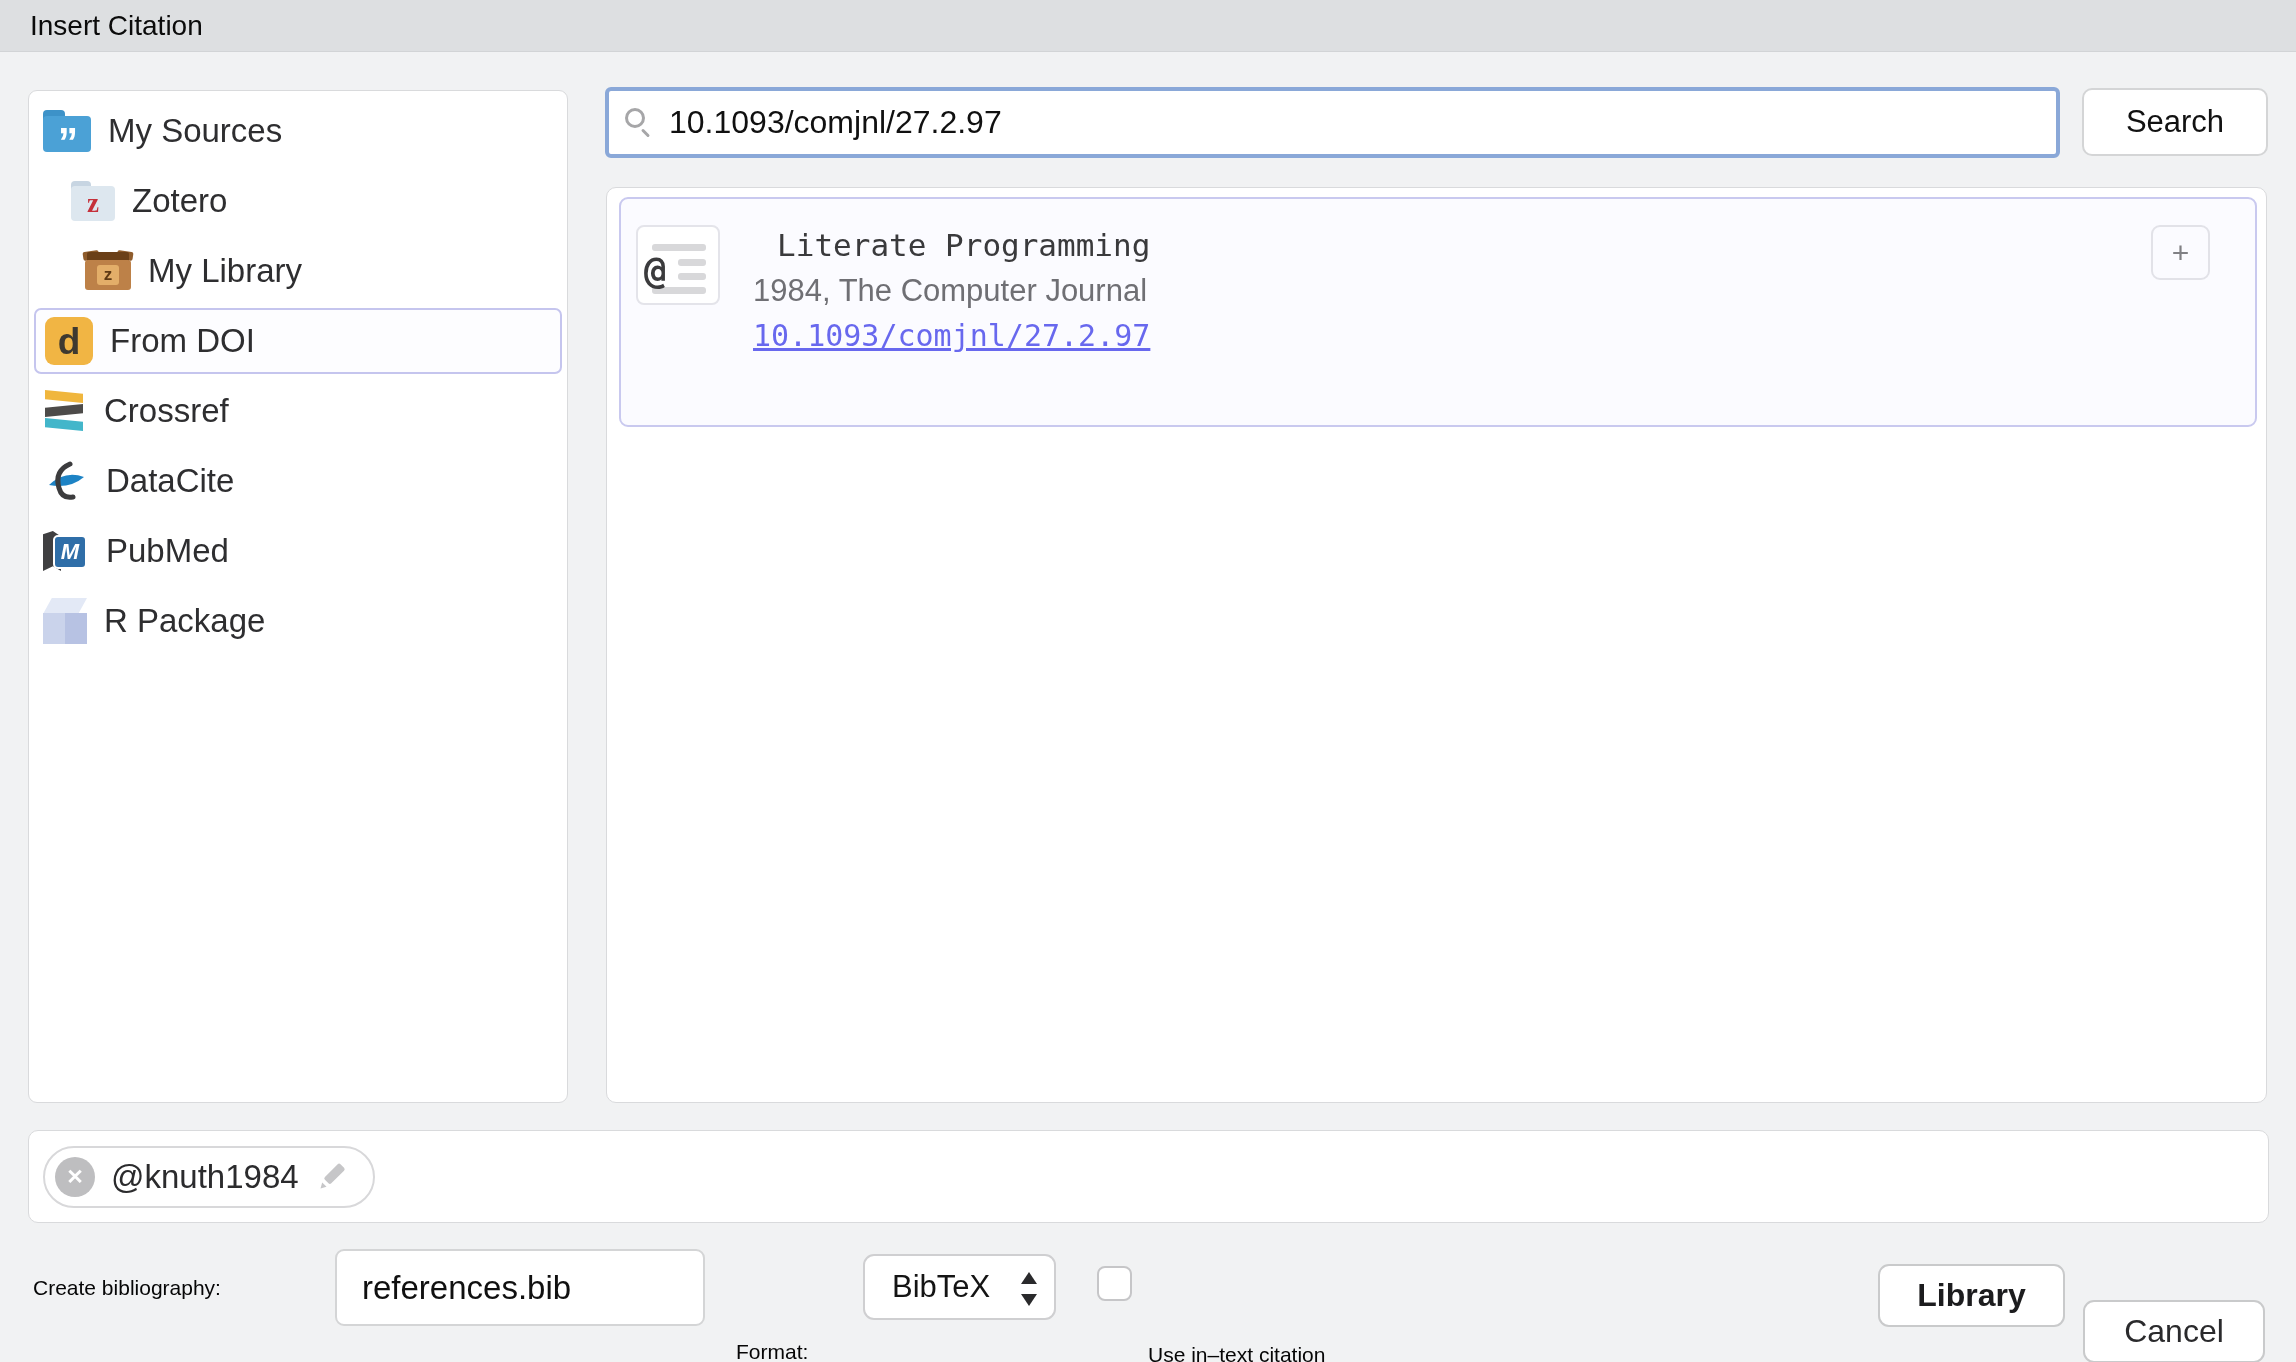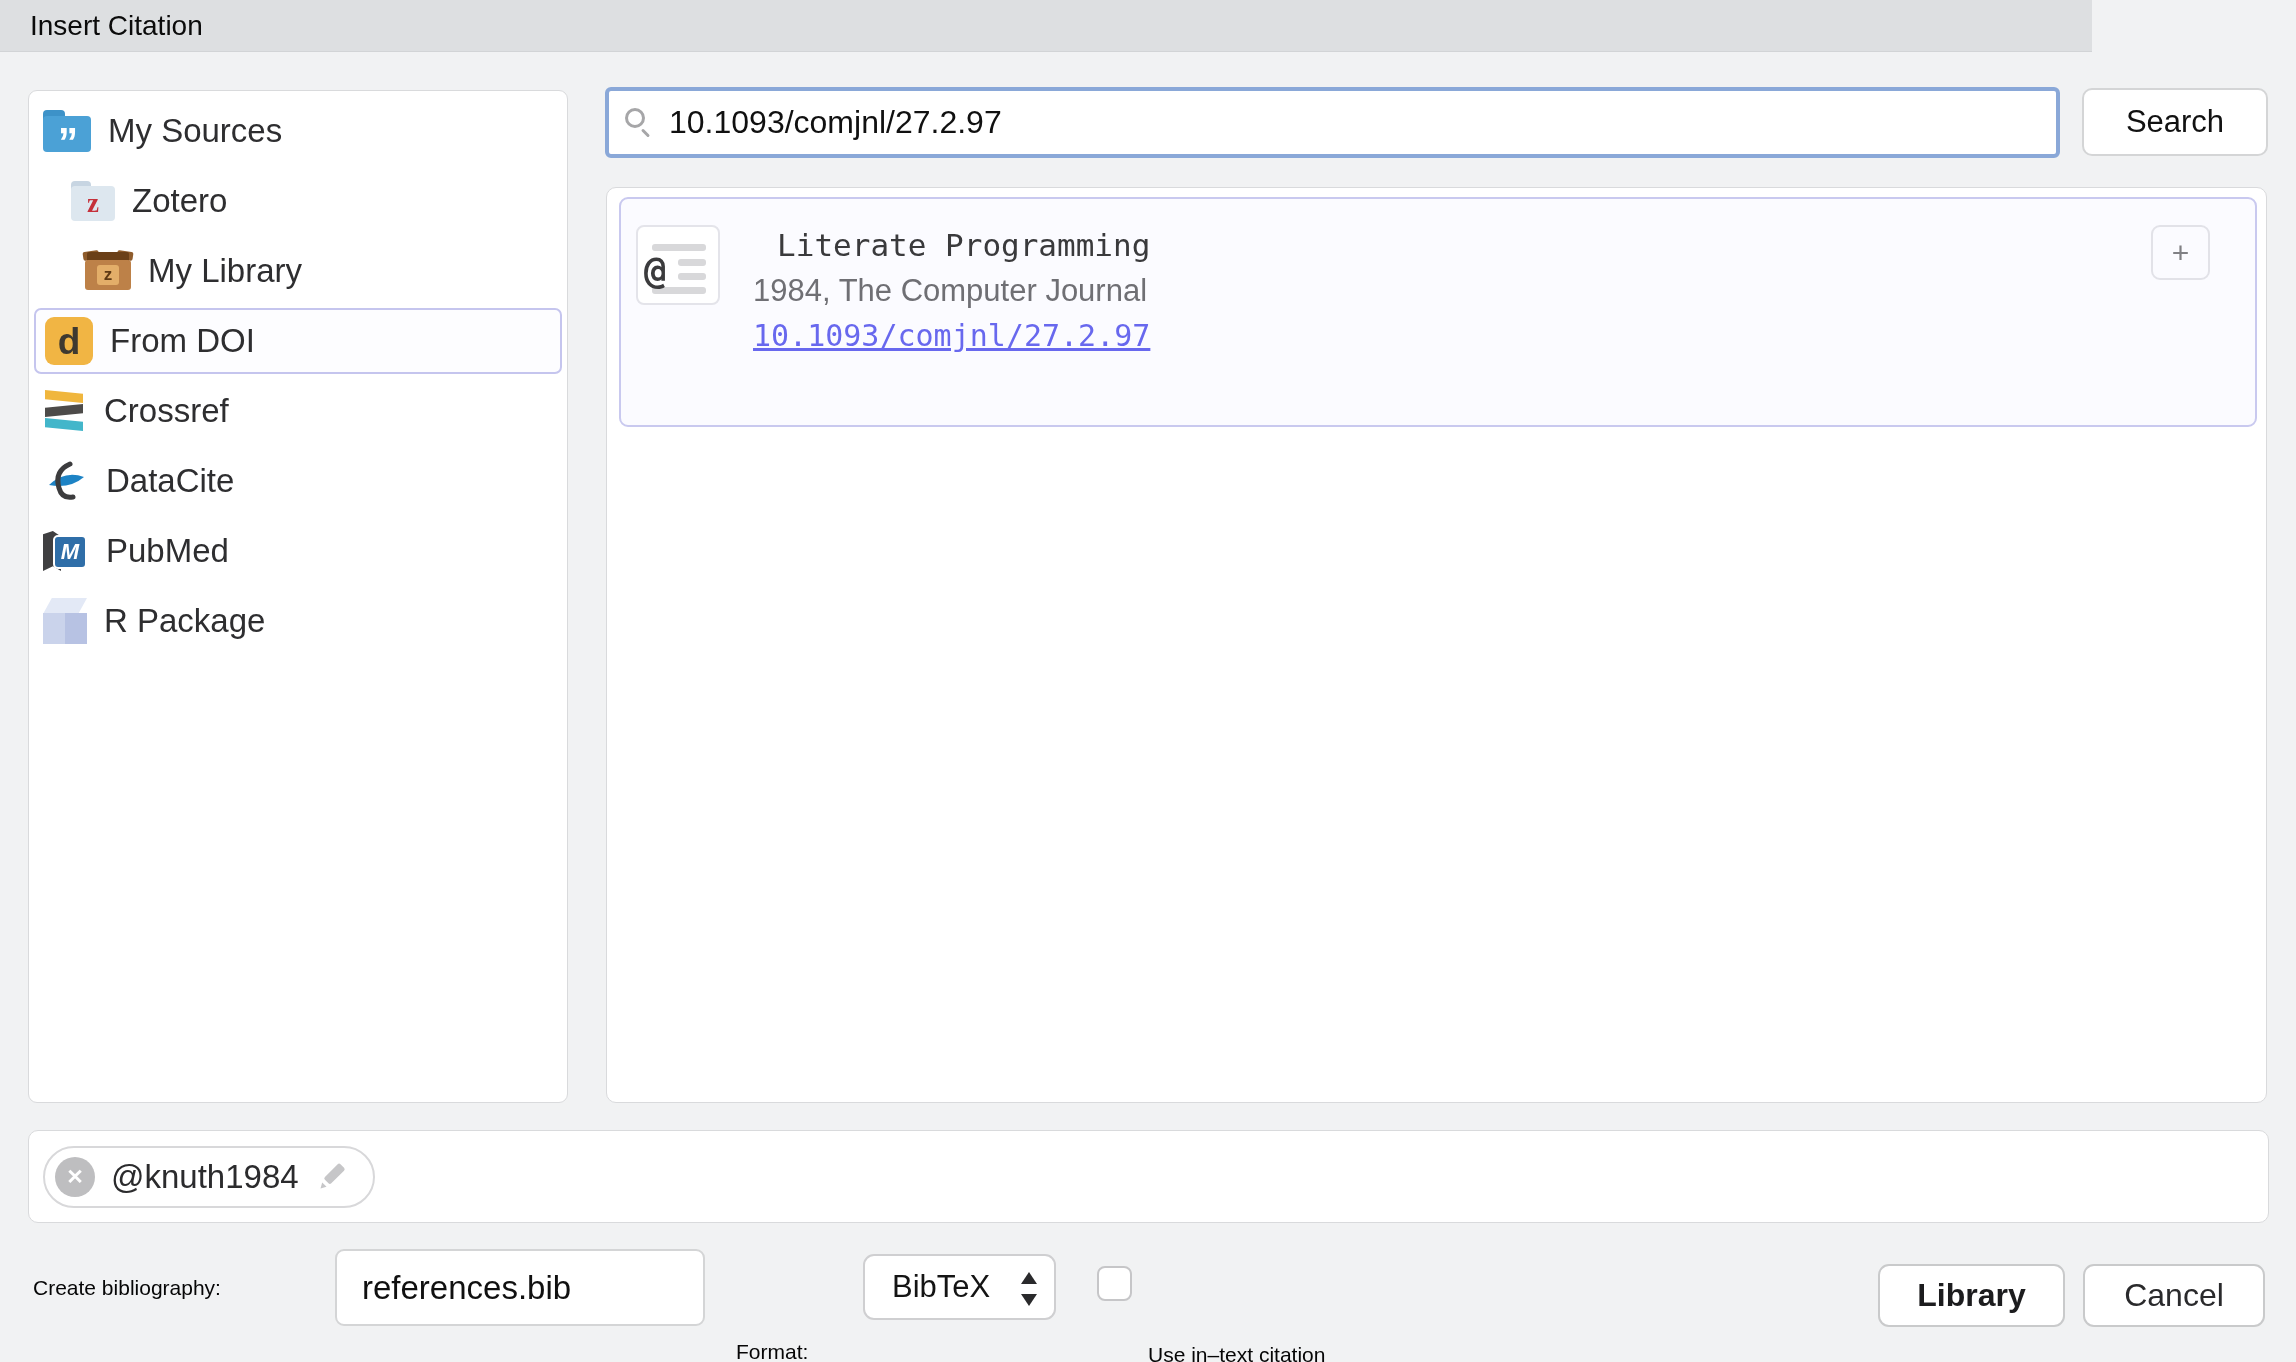--- a/index.html
+++ b/index.html
@@ -5,21 +5,21 @@
   * { margin:0; padding:0; box-sizing:border-box; }
   html,body { background:#f1f2f3; }
   .app {
     position:relative; width:2296px; height:1362px;
     background:#f1f2f3; overflow:hidden;
     font-family:"Liberation Sans", sans-serif;
     -webkit-font-smoothing:antialiased;
   }
   
   .titlebar {
-    position:absolute; left:0; top:0; width:2092px; height:52px;
+    position:absolute; left:0; top:0; width:2296px; height:52px;
     background:#dddfe1; display:flex; align-items:center;
     border-bottom:1px solid #d2d4d6;
   }
   .titlebar .title { font-size:28px; color:#0b0b0b; padding-left:30px; }
 
   
   .sidebar {
     position:absolute; left:28px; top:90px; width:540px; height:1013px;
     background:#ffffff; border:1px solid #d9dadc; border-radius:9px;
     padding-top:5px;
@@ -192,21 +192,21 @@
     border:2px solid #c6c6c8; border-radius:8px; background:#ffffff; cursor:pointer;
   }
   .lbl-intext { left:1148px; top:1334px; cursor:default; }
   .btn {
     position:absolute; top:1264px; height:63px; background:#ffffff;
     border:2px solid #c9cacb; border-radius:11px;
     display:flex; align-items:center; justify-content:center;
     font-size:32px; cursor:pointer;
   }
   .btn-insert { left:1878px; width:187px; font-weight:bold; color:#1c1c1e; }
-  .btn-cancel { left:2083px; width:182px; color:#2a2a2c; }
+  .btn-cancel { left:2083px; width:182px; color:#2a2a2c;margin-top:36px; }
 </style>
 </head>
 <body>
 
 <div class="app">
 
   <div class="titlebar">
     <span class="title">Insert Citation</span>
   </div>
 

